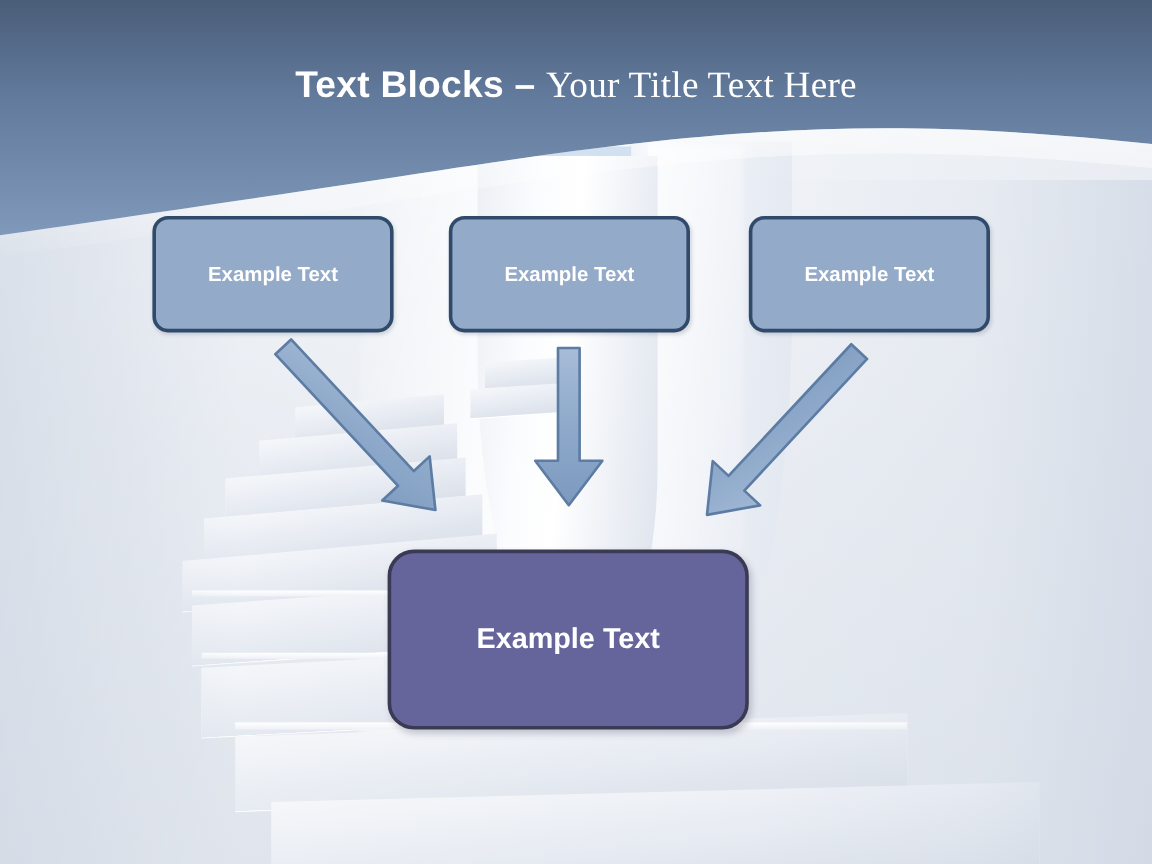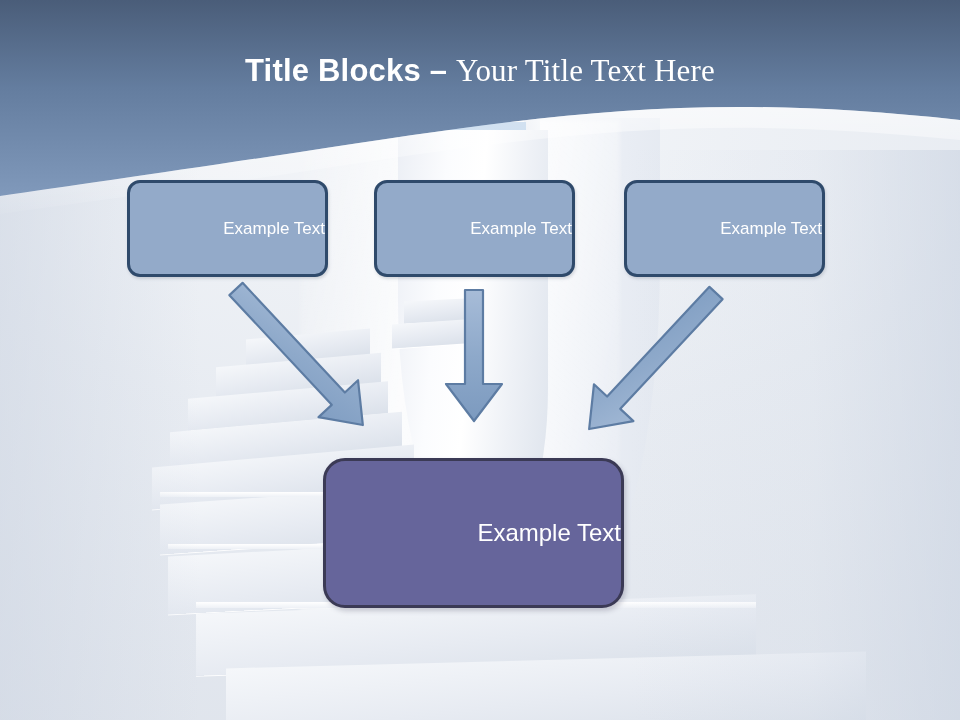--- a/index.html
+++ b/index.html
@@ -134,24 +134,25 @@
     z-index: 6;
   }
   .title .t-bold { font-weight: bold; }
   .title .t-norm { font-weight: normal; font-family: Liberation Serif, serif; }
 
   
   .node {
     position: absolute;
     display: flex;
     align-items: center;
-    justify-content: flex-end;
+    justify-content: center;
     box-sizing: border-box;
     color: #ffffff;
     z-index: 5;
+    font-weight: bold;
   }
 
   .node-top {
     width: 201px;
     height: 97px;
     top: 180px;
     background: #93aac9;
     border: 3px solid #2f4a6b;
     border-radius: 13px;
     font-size: 17px;
@@ -231,21 +232,21 @@
           <stop offset="0%" stop-color="#ffffff" stop-opacity="0.55"></stop>
           <stop offset="100%" stop-color="#ffffff" stop-opacity="0.05"></stop>
         </linearGradient>
       </defs>
       <path d="M0,0 L960,0 L960,120 C700,92 560,112 300,152 C180,170 70,186 0,196 Z" fill="url(#hdrGrad)"></path>
       <path d="M0,196 C70,186 180,170 300,152 C560,112 700,92 960,120 L960,140
                C700,114 560,132 300,172 C180,190 70,204 0,214 Z" fill="url(#arcHighlight)"></path>
     </svg>
 
     <div class="title">
-      <span class="t-bold">Title Blocks – </span><span class="t-norm">Your Title Text Here</span>
+      <span class="t-bold">Text Blocks – </span><span class="t-norm">Your Title Text Here</span>
     </div>
   </div>
 
   <svg class="arrows" width="960" height="720" viewBox="0 0 960 720" xmlns="http://www.w3.org/2000/svg">
     <defs>
       <linearGradient id="arrGradDiagL" x1="0" y1="0" x2="1" y2="1">
         <stop offset="0%" stop-color="#a4bad6"></stop>
         <stop offset="50%" stop-color="#8ea9ca"></stop>
         <stop offset="100%" stop-color="#7e9cc1"></stop>
       </linearGradient>

